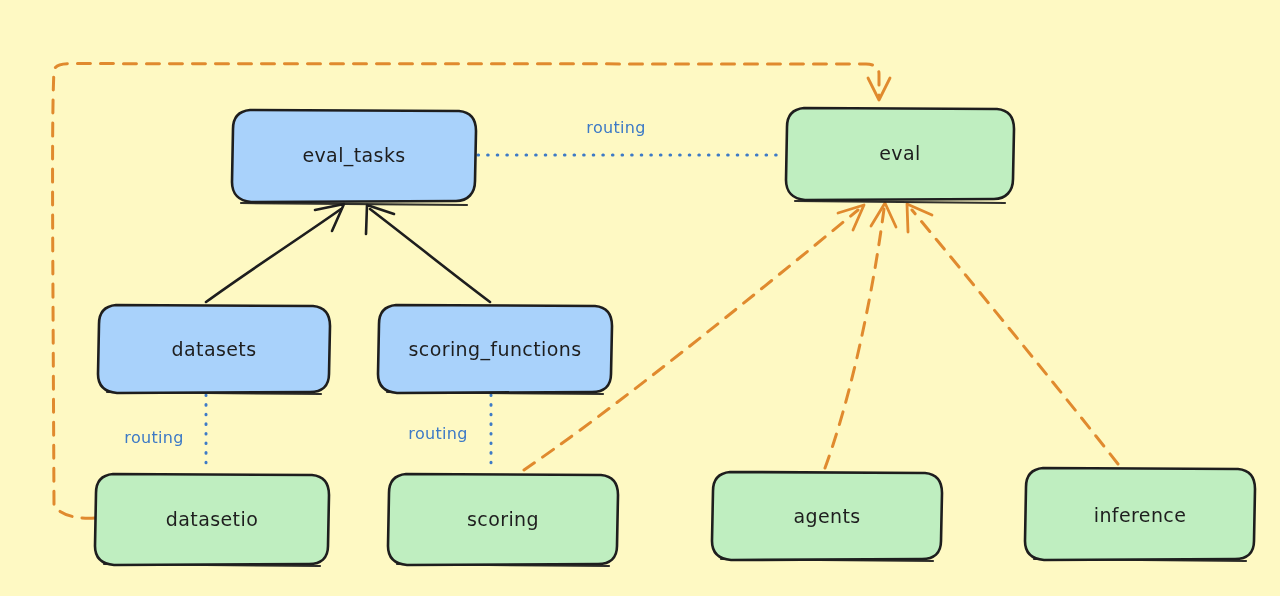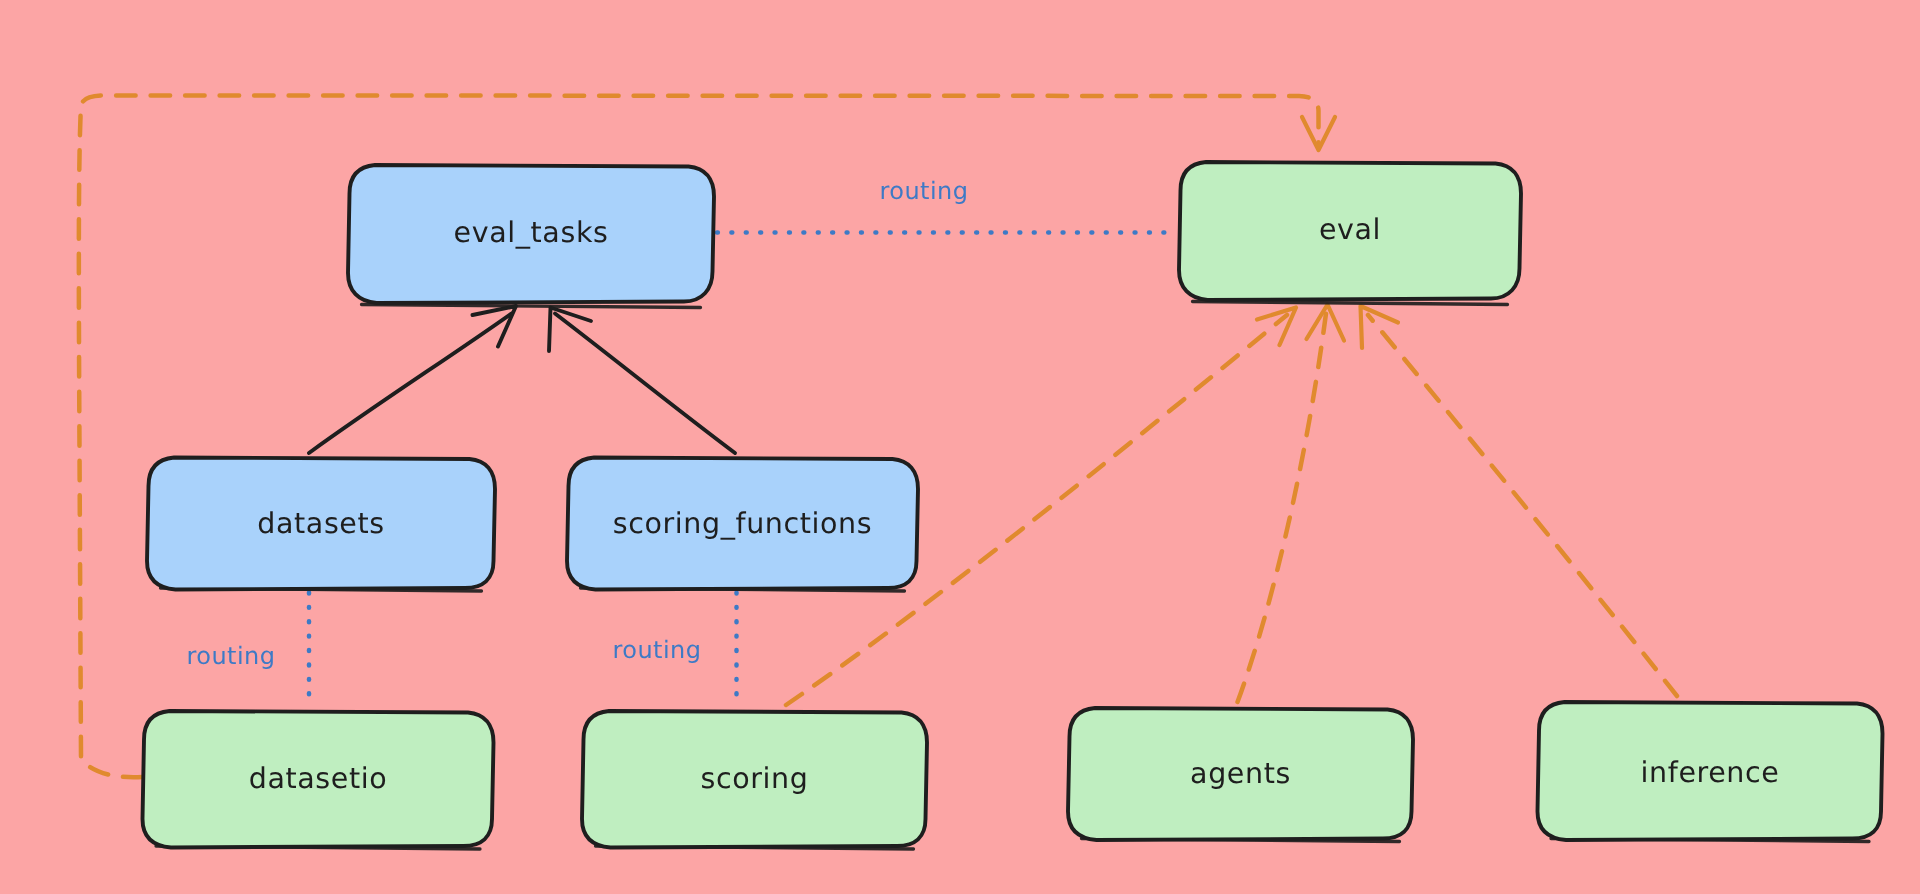--- a/index.html
+++ b/index.html
@@ -10,21 +10,21 @@
   body {
     width: 1280px;
     height: 596px;
     overflow: hidden;
     font-family: "DejaVu Sans", sans-serif;
   }
   #diagram-root {
     position: relative;
     width: 1280px;
     height: 596px;
-    background: #fca5a5;
+    background: #fef9c3;
   }
   svg#diagram-canvas {
     position: absolute;
     top: 0;
     left: 0;
     width: 1280px;
     height: 596px;
     display: block;
   }
   .node-shape {

